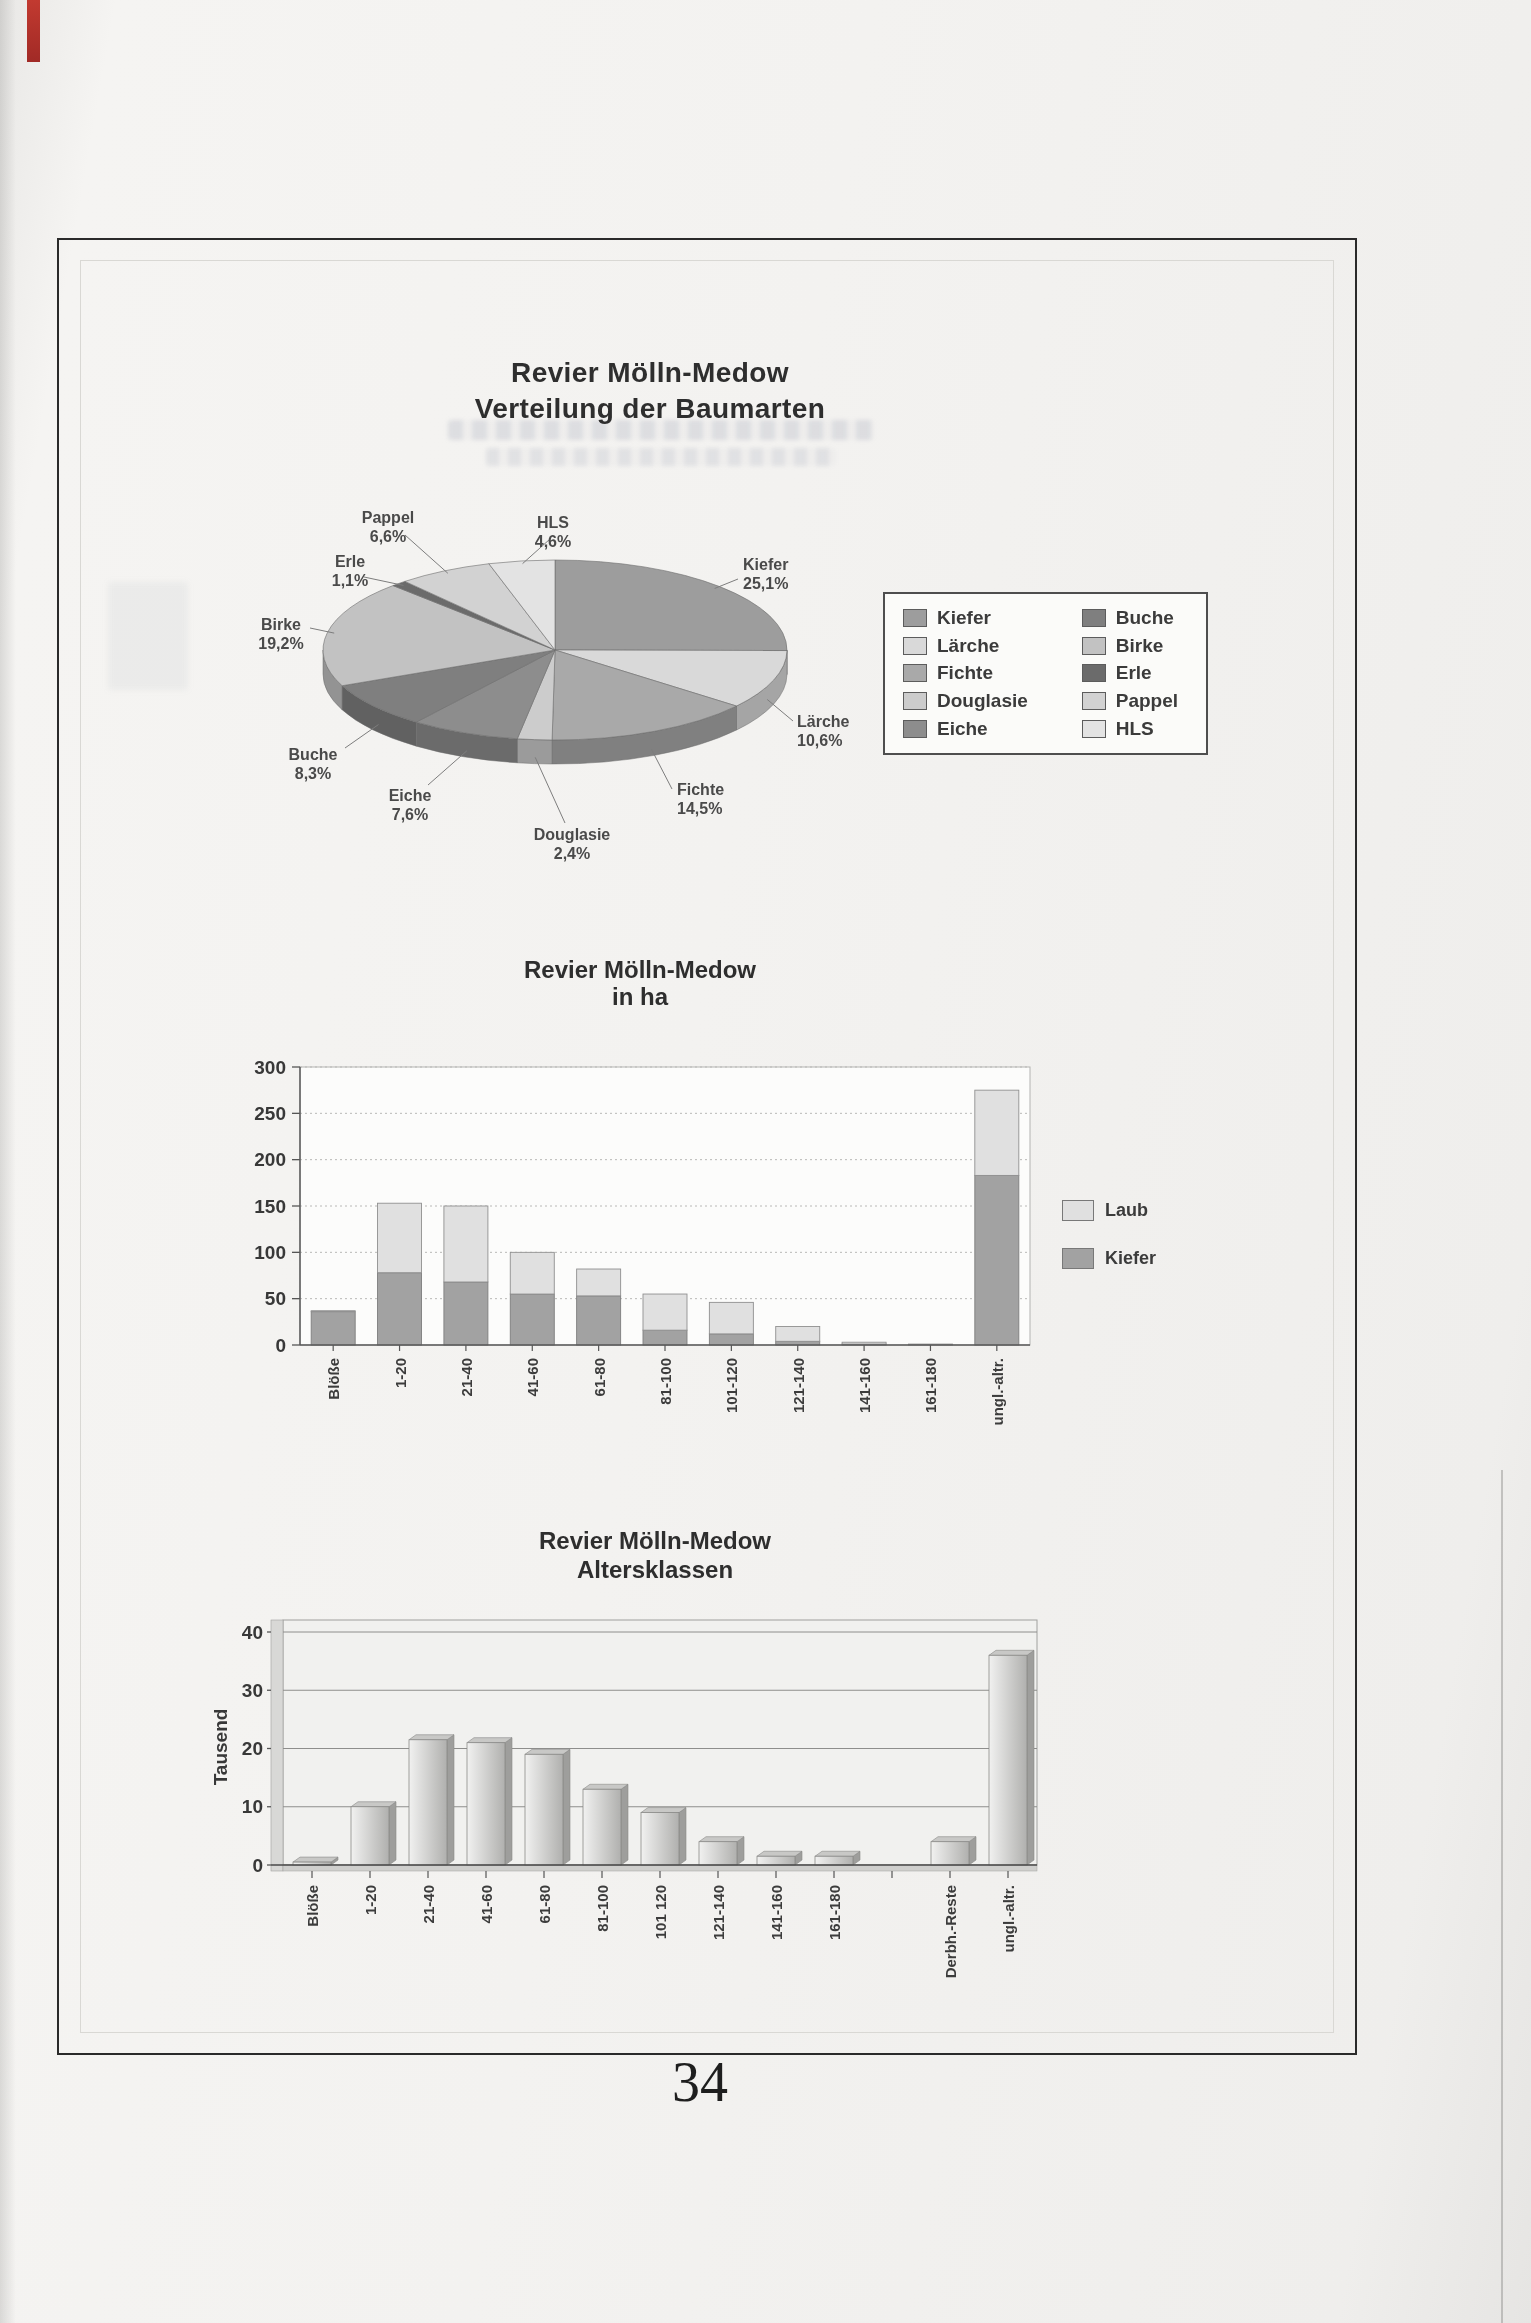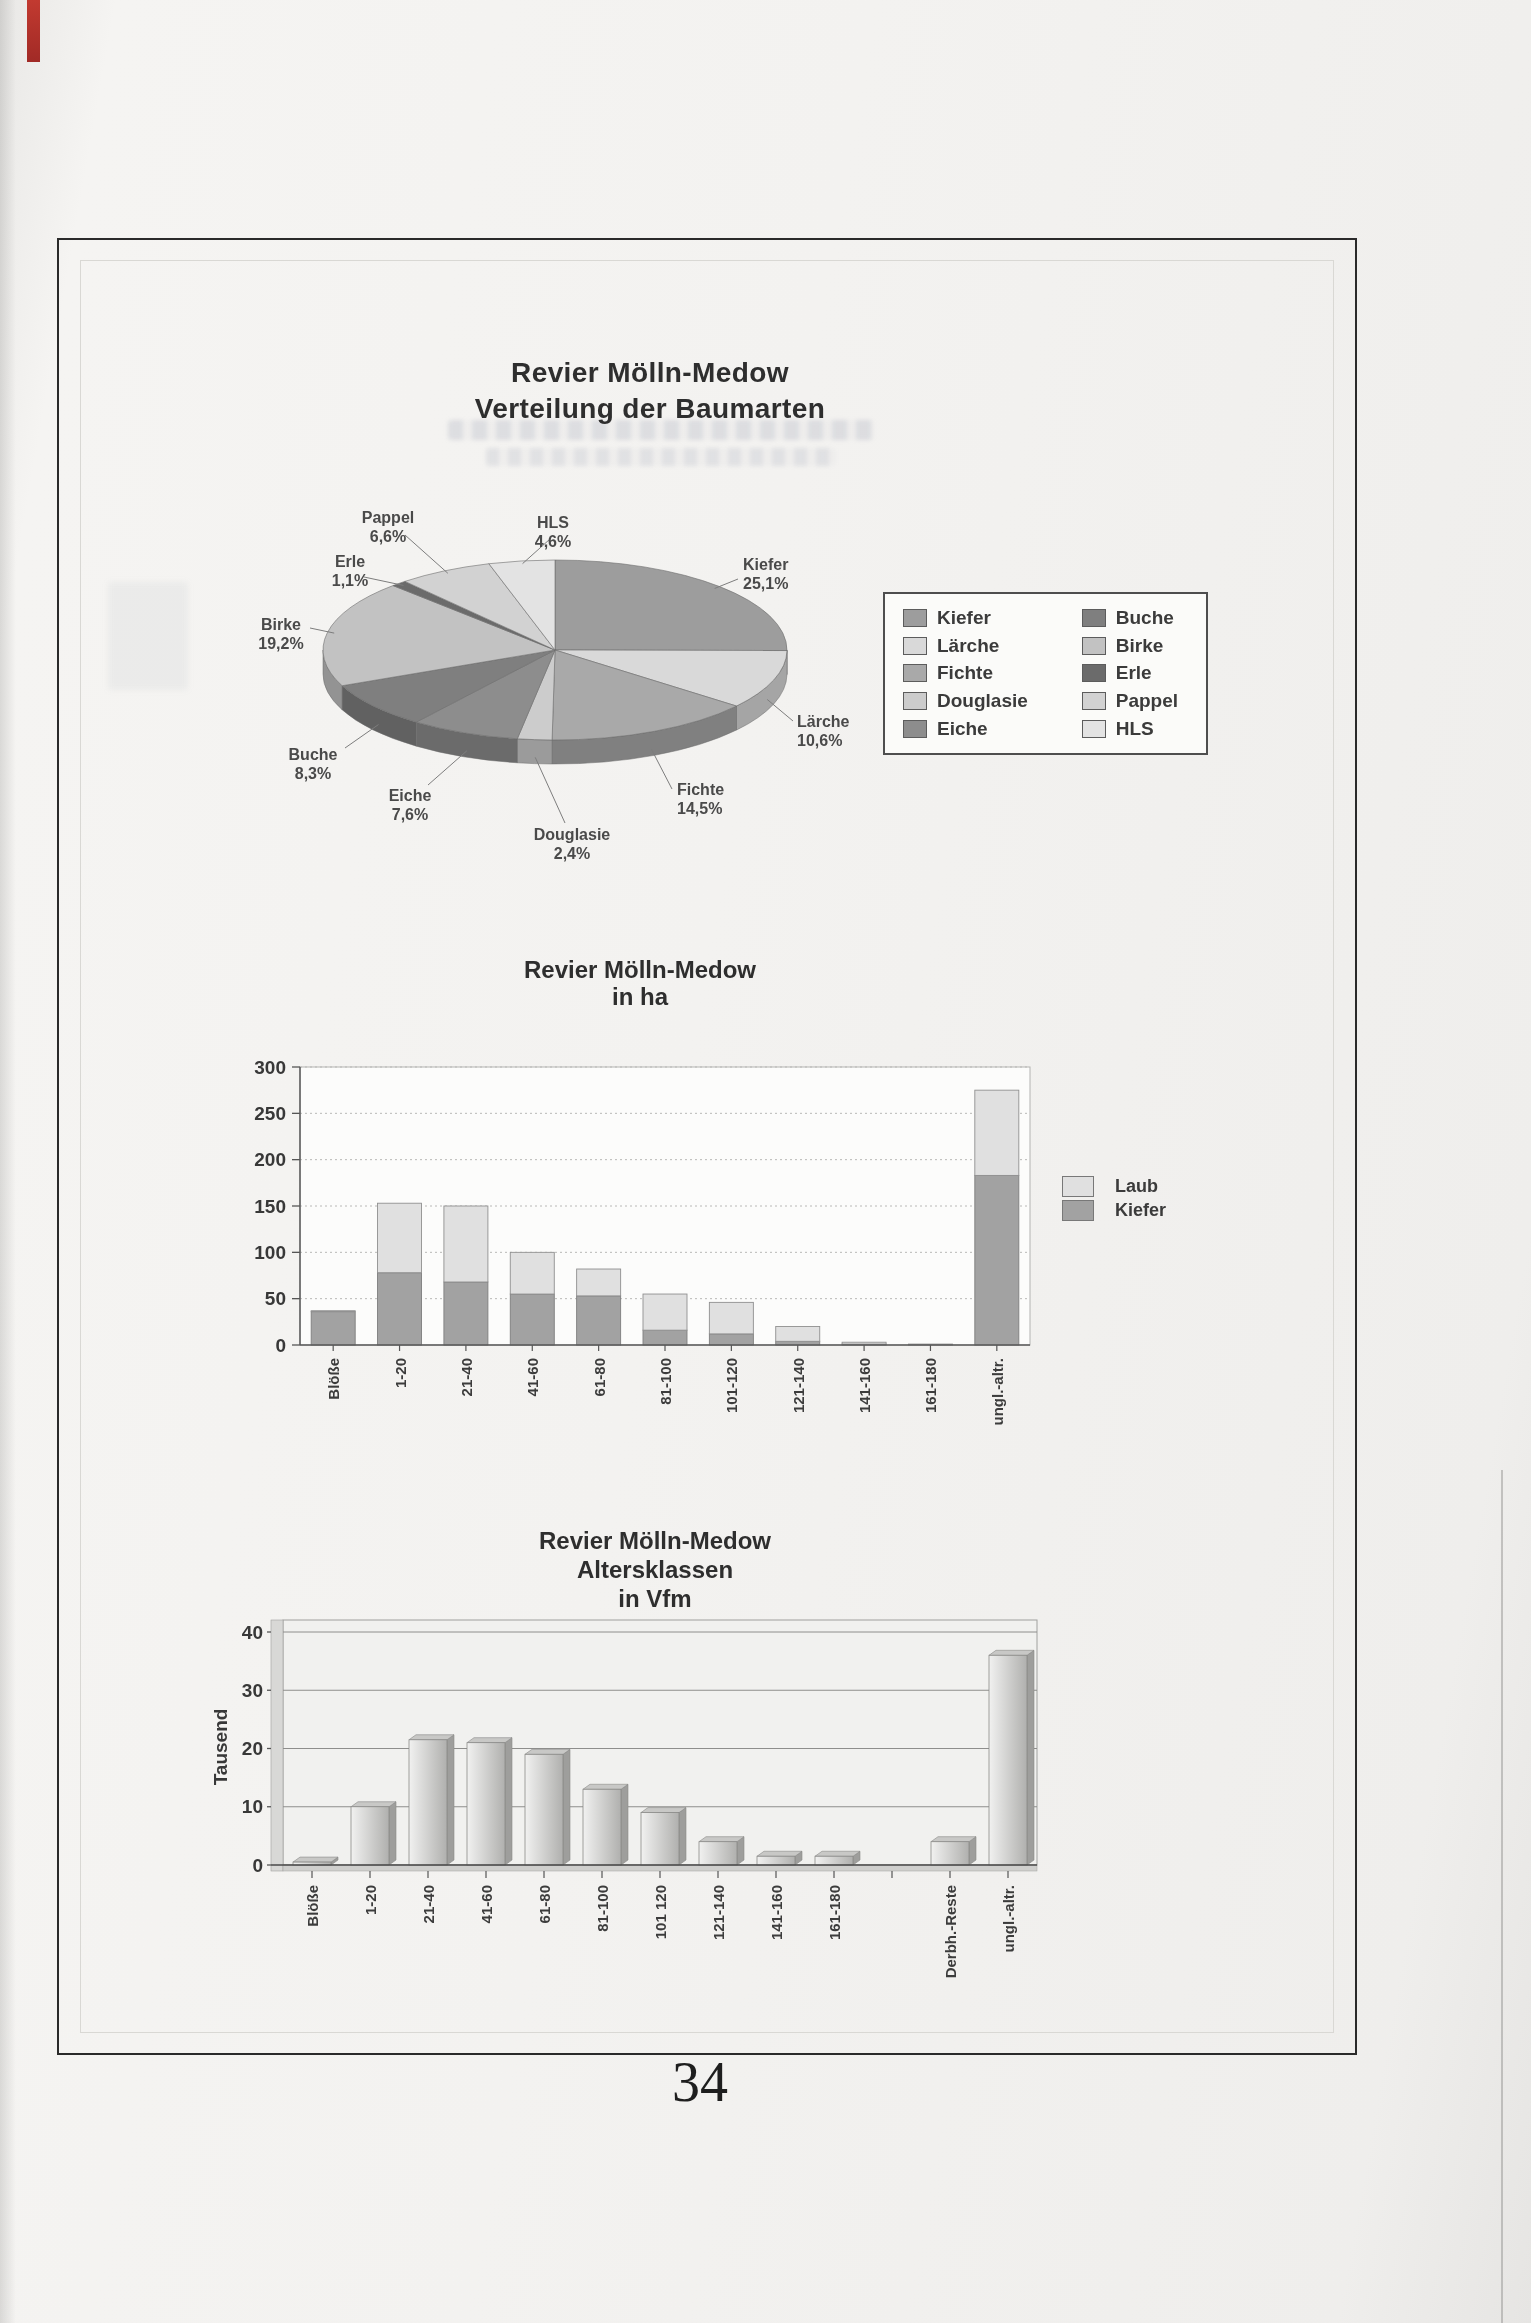--- a/index.html
+++ b/index.html
@@ -33,21 +33,21 @@
   .pie-lbl{font-size:16px;font-weight:bold;fill:#4a4a4a;}
   .ax-num{font-size:19px;font-weight:bold;fill:#383838;}
   .ax-lbl{font-size:15px;font-weight:bold;fill:#3c3c3c;}
   .pie-legend{position:absolute;left:883px;top:592px;width:325px;height:163px;border:2px solid #4e4e4e;
         background:#fbfbf9;display:grid;grid-template-rows:repeat(5,1fr);grid-auto-flow:column;
         padding:10px 18px;box-sizing:border-box;column-gap:44px;}
   .pl-item{display:flex;align-items:center;gap:10px;}
   .pl-sw{width:22px;height:16px;border:1px solid #5c5c5c;flex:0 0 auto;}
   .pl-lab{font-weight:bold;font-size:19px;color:#3b3b3b;}
   .ha-legend{position:absolute;left:1062px;top:1176px;display:flex;flex-direction:column;gap:3px;}
-  .hl-item{display:flex;align-items:center;gap:21px;}
+  .hl-item{display:flex;align-items:center;gap:11px;margin-top:24px;}
   .hl-sw{width:30px;height:19px;border:1px solid #787878;flex:0 0 auto;}
   .hl-lab{font-weight:bold;font-size:18px;color:#3b3b3b;}
   .page-number{position:absolute;left:640px;top:2050px;width:120px;text-align:center;
         font-family:"Liberation Serif",serif;font-size:56px;color:#1e1e1e;}
 </style>
 </head>
 <body>
 
 <div class="page">
   <div class="left-shade"></div>
@@ -234,21 +234,20 @@
       </div>
       <div class="hl-item">
         <span class="hl-sw" style="background: rgb(162, 162, 162);"></span>
         <span class="hl-lab">Kiefer</span>
       </div>
     </div>
 
   <div class="chart-title vfm-title">
     <div>Revier Mölln-Medow</div>
     <div>Altersklassen</div>
-    <div>in Vfm</div>
   </div>
   <svg id="bar2-svg" viewBox="0 0 1010 470">
       <defs>
         <linearGradient id="bgrad" x1="0" y1="0" x2="1" y2="0">
           <stop offset="0" stop-color="#f1f1f0"></stop>
           <stop offset="1" stop-color="#b0b0ae"></stop>
         </linearGradient>
       </defs>
       <rect x="103" y="25" width="754" height="245" fill="#f1f1ef" stroke="#a0a09e" stroke-width="1"></rect>
       <rect x="91" y="25" width="12" height="251" fill="#d8d8d6" stroke="#a0a09e" stroke-width="0.6"></rect>

